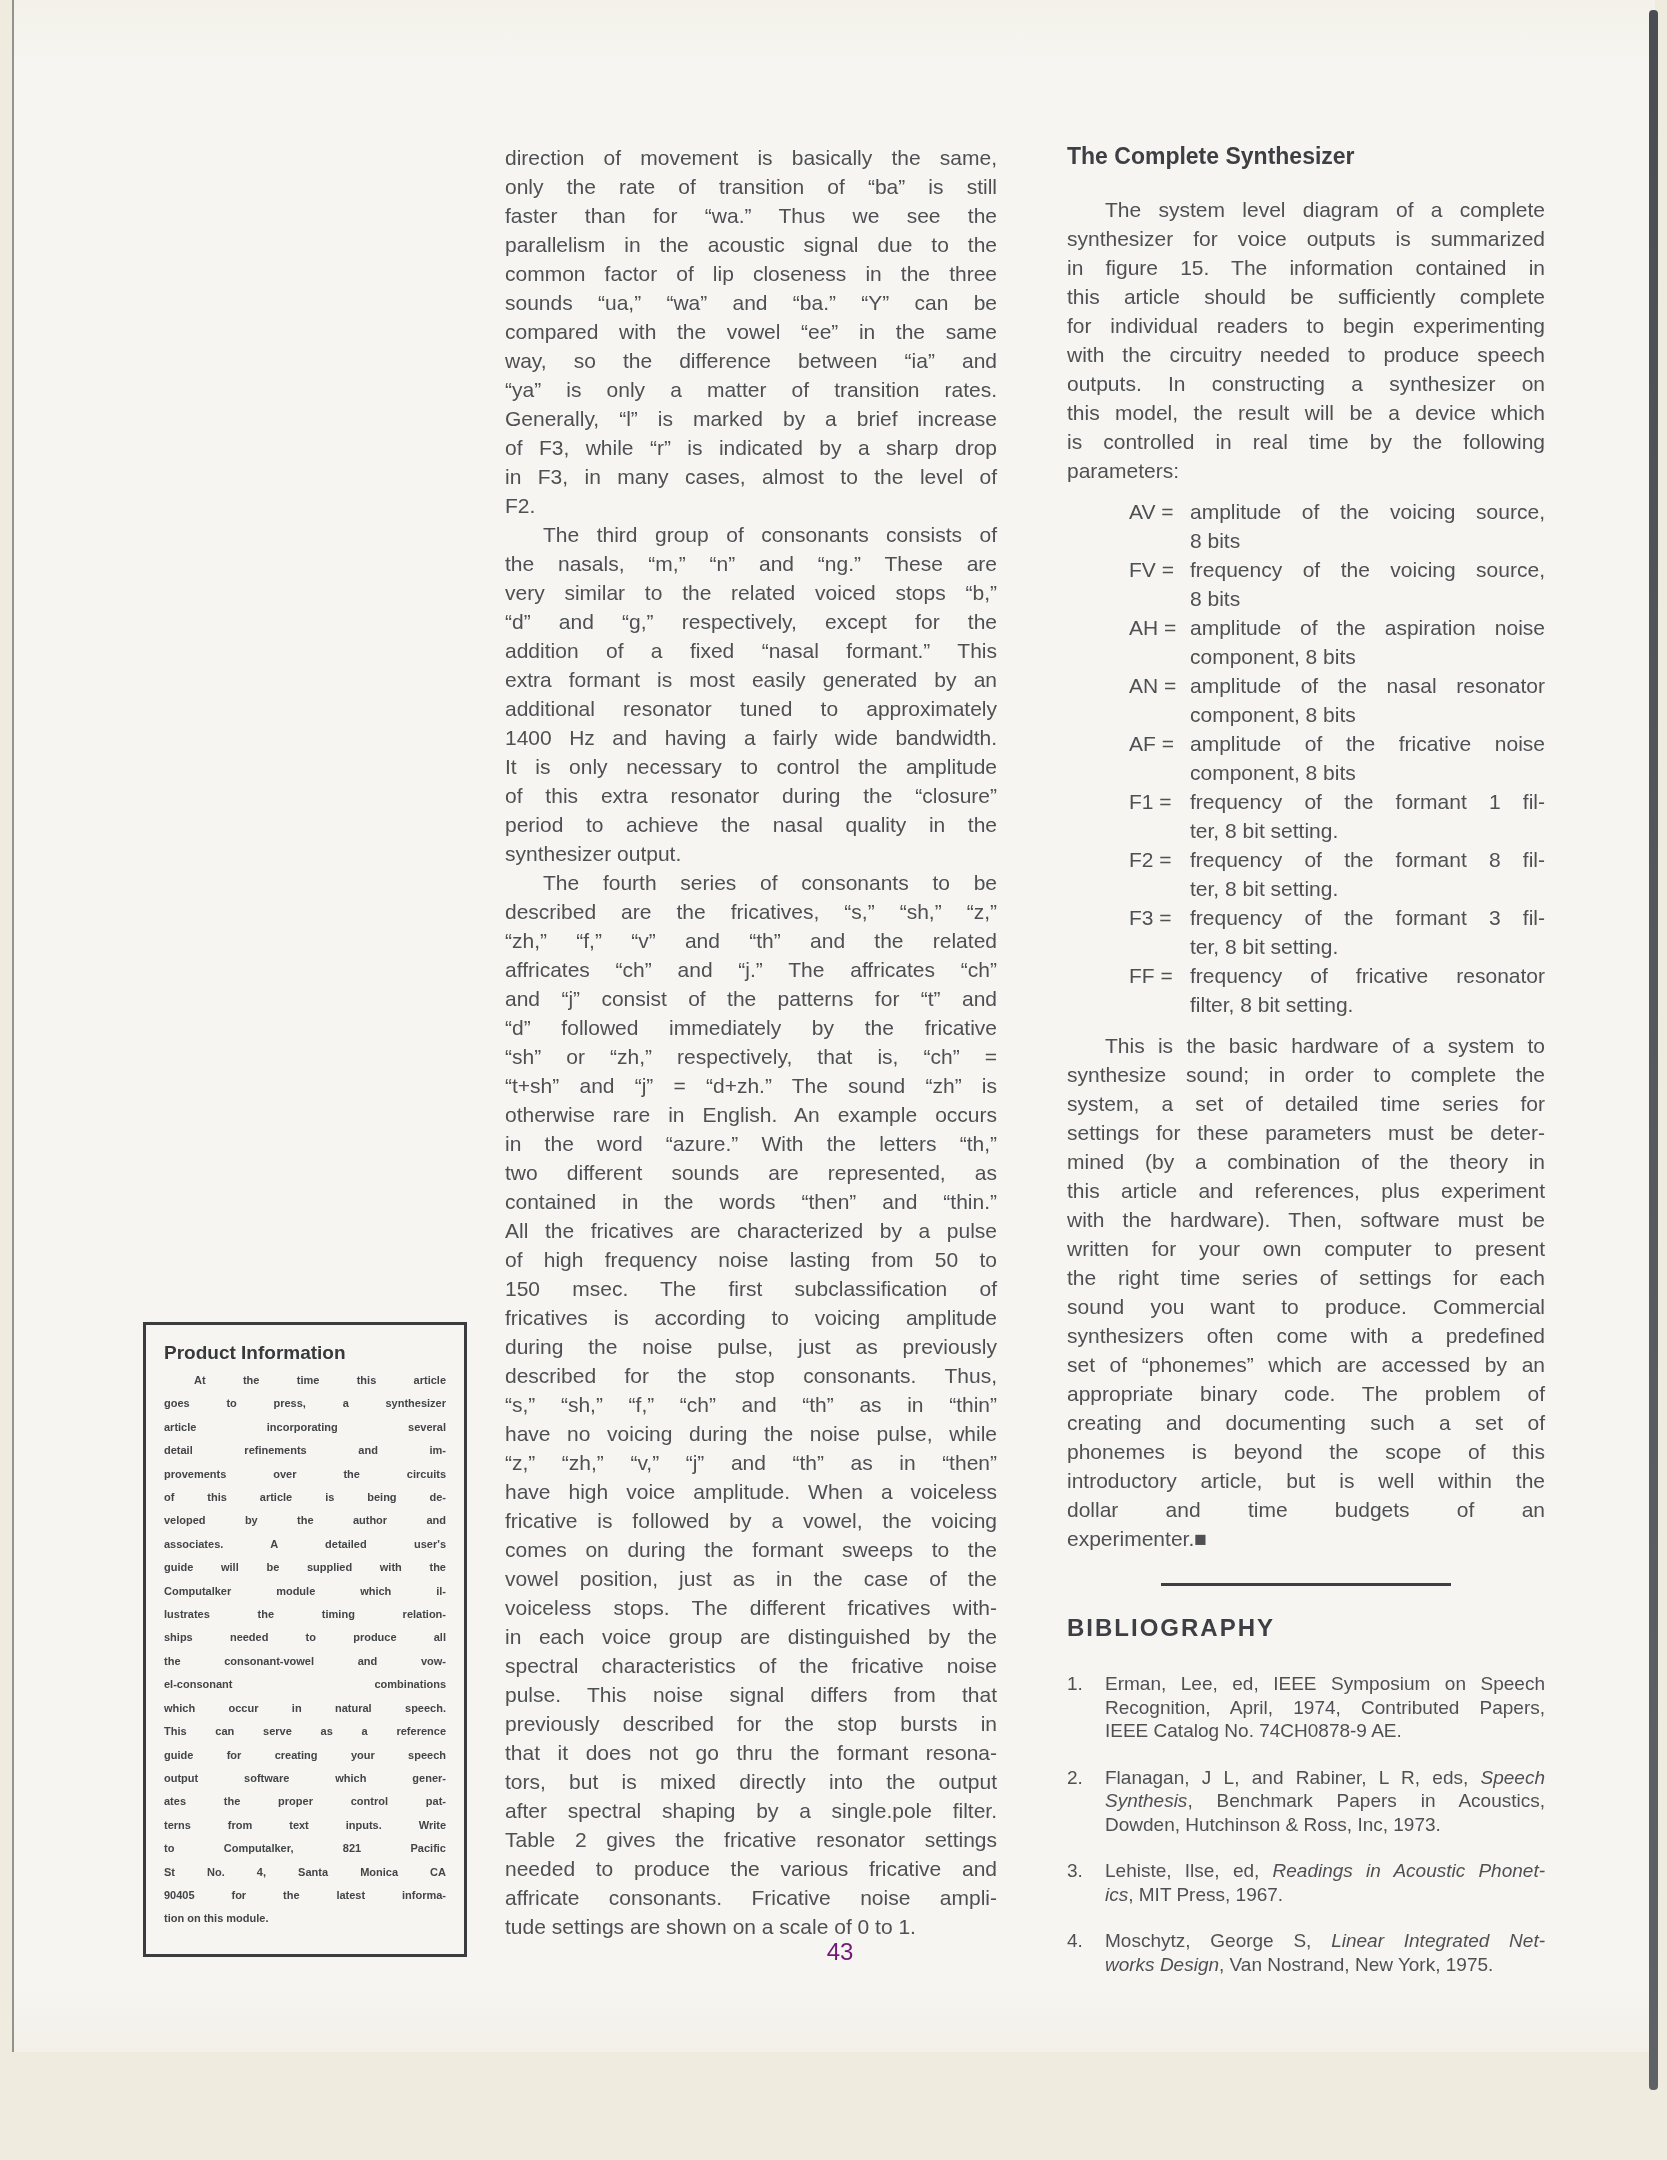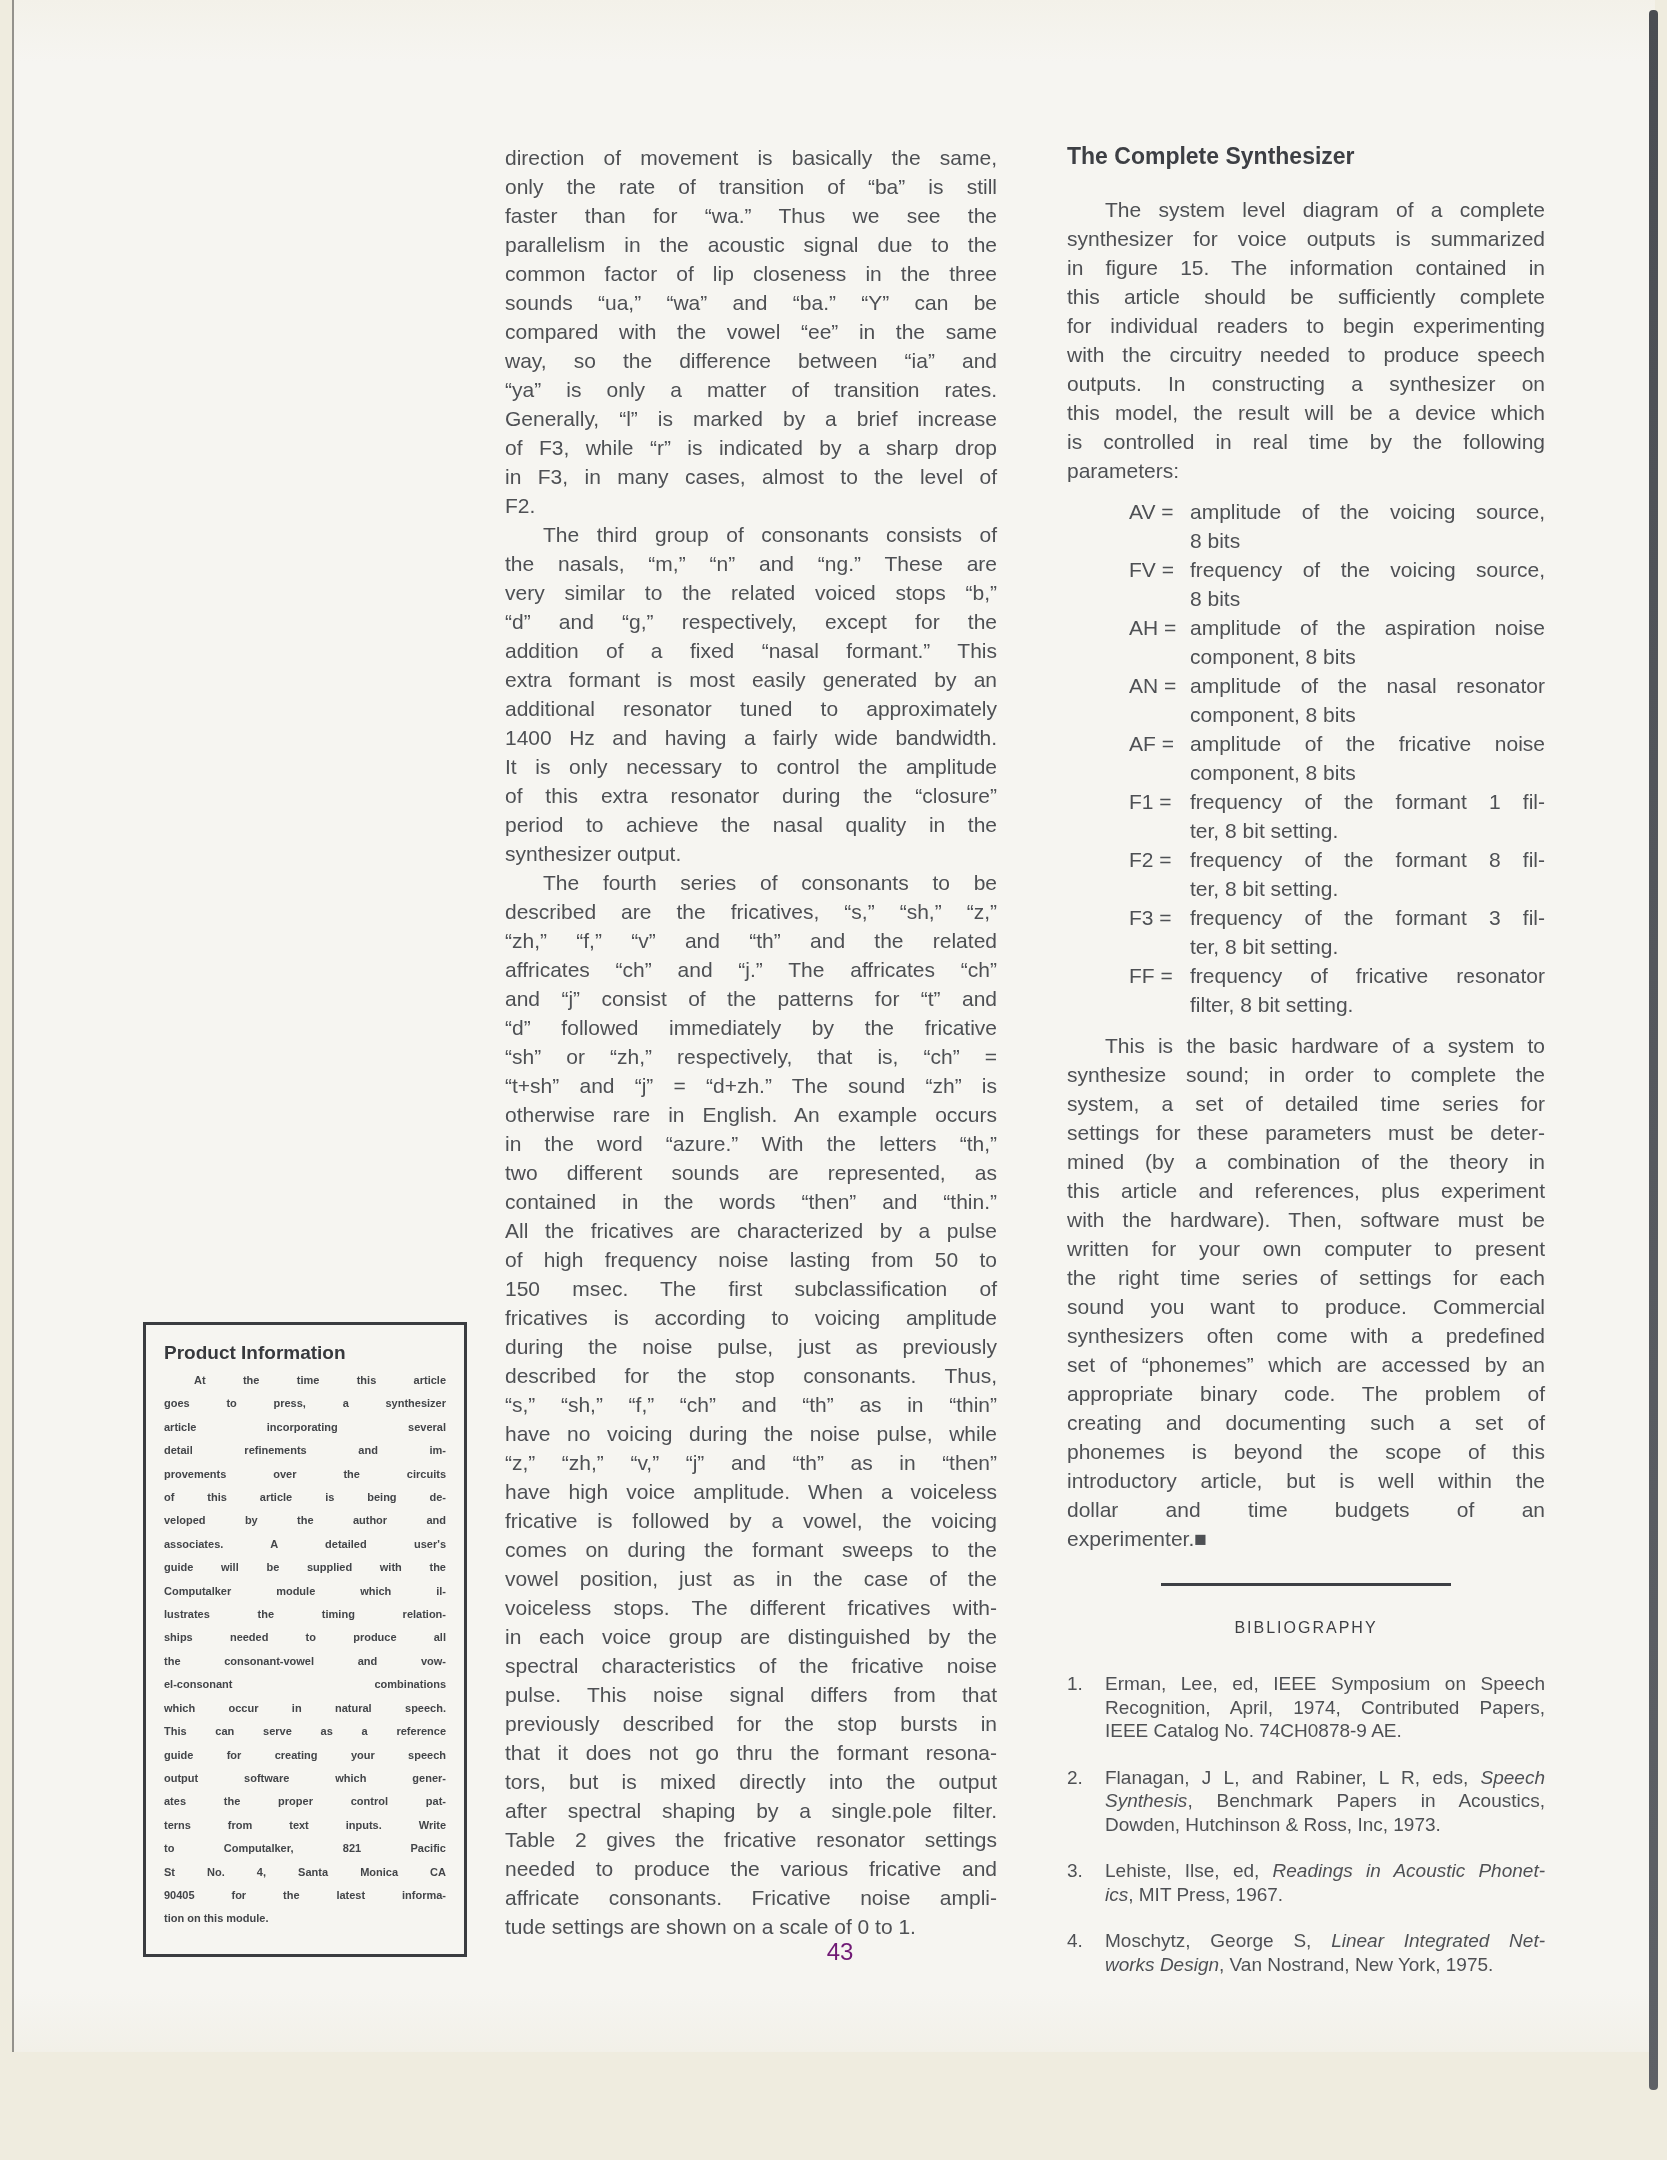--- a/index.html
+++ b/index.html
@@ -30,21 +30,21 @@
   .line em{font-style:italic;}
   h2.sec{font-size:23px;font-weight:bold;color:#3d3f44;margin:0 0 26px 0;line-height:26px;}
   .plist{margin-top:12px;}
   .pitem{display:flex;font-size:21px;}
   .plabel{flex:none;width:123px;box-sizing:border-box;padding-left:62px;line-height:29px;white-space:nowrap;}
   .ptext{flex:1;min-width:0;}
   .ptext .line{line-height:29px;text-align:justify;text-align-last:justify;}
   .ptext .line.last{text-align-last:left;}
   .closing{margin-top:12px;}
   .rule{width:290px;height:0;border-top:3px solid #3d3f44;margin:30px auto 0 auto;}
-  .bib-head{font-size:16px;font-weight:normal;letter-spacing:2px;color:#3d3f44;text-align:center;margin-top:30px;line-height:24px;}
+  .bib-head{font-size:24px;font-weight:bold;letter-spacing:2px;color:#3d3f44;text-align:left;margin-top:30px;line-height:24px;}
   .bib{margin-top:32px;}
   .bentry{display:flex;font-size:19px;margin-bottom:23px;}
   .bnum{flex:none;width:38px;line-height:23.5px;}
   .btext{flex:1;min-width:0;}
   .btext .line{line-height:23.5px;text-align:justify;text-align-last:justify;}
   .btext .line.last{text-align-last:left;}
   .pi-box{
     position:absolute;left:143px;top:1322px;width:324px;box-sizing:border-box;
     border:3px solid #3a3c40;padding:16px 18px 23px 18px;
     color:#434549;

